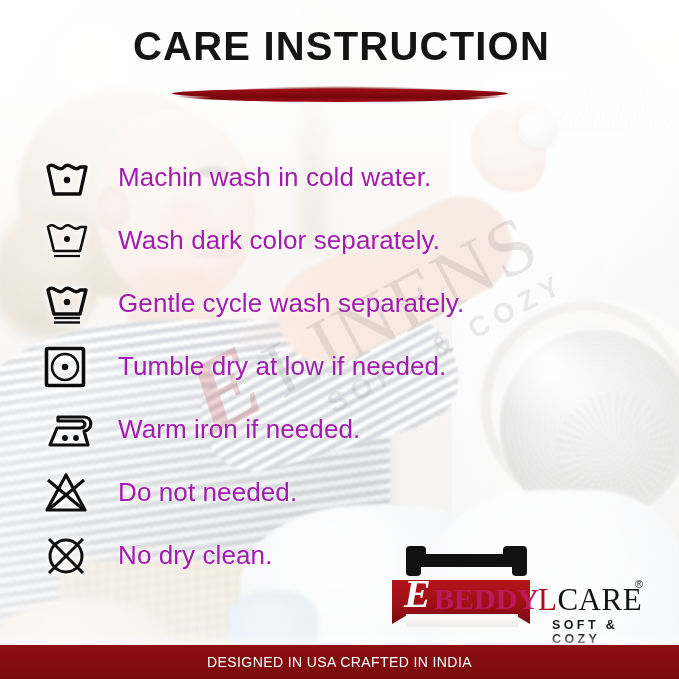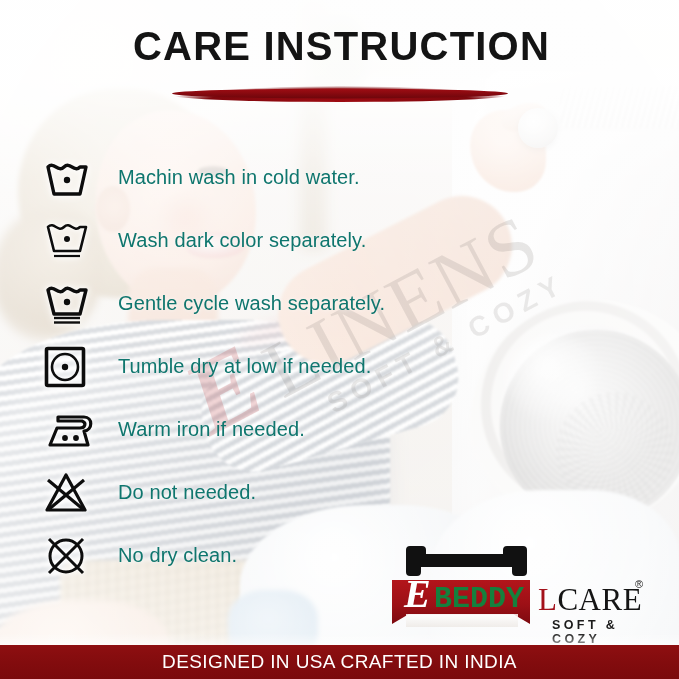--- a/index.html
+++ b/index.html
@@ -346,22 +346,22 @@
     display: flex;
     align-items: center;
     justify-content: flex-start;
   }
   .icon-cell svg {
     display: block;
     filter: drop-shadow(0 0 2px rgba(255,255,255,.95))
             drop-shadow(0 0 4px rgba(255,255,255,.8));
   }
   .row-label {
-    font-size: 20px;
-    color: #0f766e;
+    font-size: 26px;
+    color: #a21caf;
     letter-spacing: .1px;
     white-space: nowrap;
     text-shadow: 0 0 4px rgba(255,255,255,.55), 0 0 9px rgba(255,255,255,.45);
   }
 
   
   #logo {
     position: absolute;
     left: 392px; top: 544px;
     width: 262px; height: 92px;
@@ -381,23 +381,23 @@
     background: linear-gradient(180deg, rgba(255,255,255,.85), rgba(235,230,225,.7));
   }
   #logo-e {
     position: absolute; left: 12px; top: 30px;
     font-family: "Liberation Serif", serif;
     font-style: italic; font-weight: 700;
     font-size: 40px; color: #ffffff; line-height: 1;
   }
   #logo-beddy {
     position: absolute; left: 42px; top: 40px;
-    font-family: Liberation Mono, monospace;
+    font-family: Liberation Serif, serif;
     font-weight: 700; font-size: 30px;
-    color: #15803d; letter-spacing: 0px; line-height: 1;
+    color: #be185d; letter-spacing: 0px; line-height: 1;
   }
   #logo-linens {
     position: absolute; left: 146px; top: 40px;
     font-family: "Liberation Serif", serif;
     font-size: 31px; line-height: 1; letter-spacing: .5px;
     color: #151515; white-space: nowrap;
   }
   #logo-linens .red-l { color: #a3111a; }
   #logo-reg {
     position: absolute; left: 243px; top: 34px;
@@ -414,21 +414,21 @@
     position: absolute;
     left: 0; right: 0; bottom: 0;
     height: 34px;
     background: linear-gradient(180deg,#8e0f11 0%,#830c0e 50%,#7a0a0c 100%);
     display: flex;
     align-items: center;
     justify-content: center;
   }
   #footer-text {
     color: #ffffff;
-    font-size: 19px;
+    font-size: 14px;
     letter-spacing: .4px;
   }
   #footer-top-fade {
     position: absolute;
     left: 0; right: 0; bottom: 34px; height: 12px;
     background: linear-gradient(180deg, rgba(255,255,255,0), rgba(255,255,255,.55));
   }
 </style>
 </head>
 <body>

